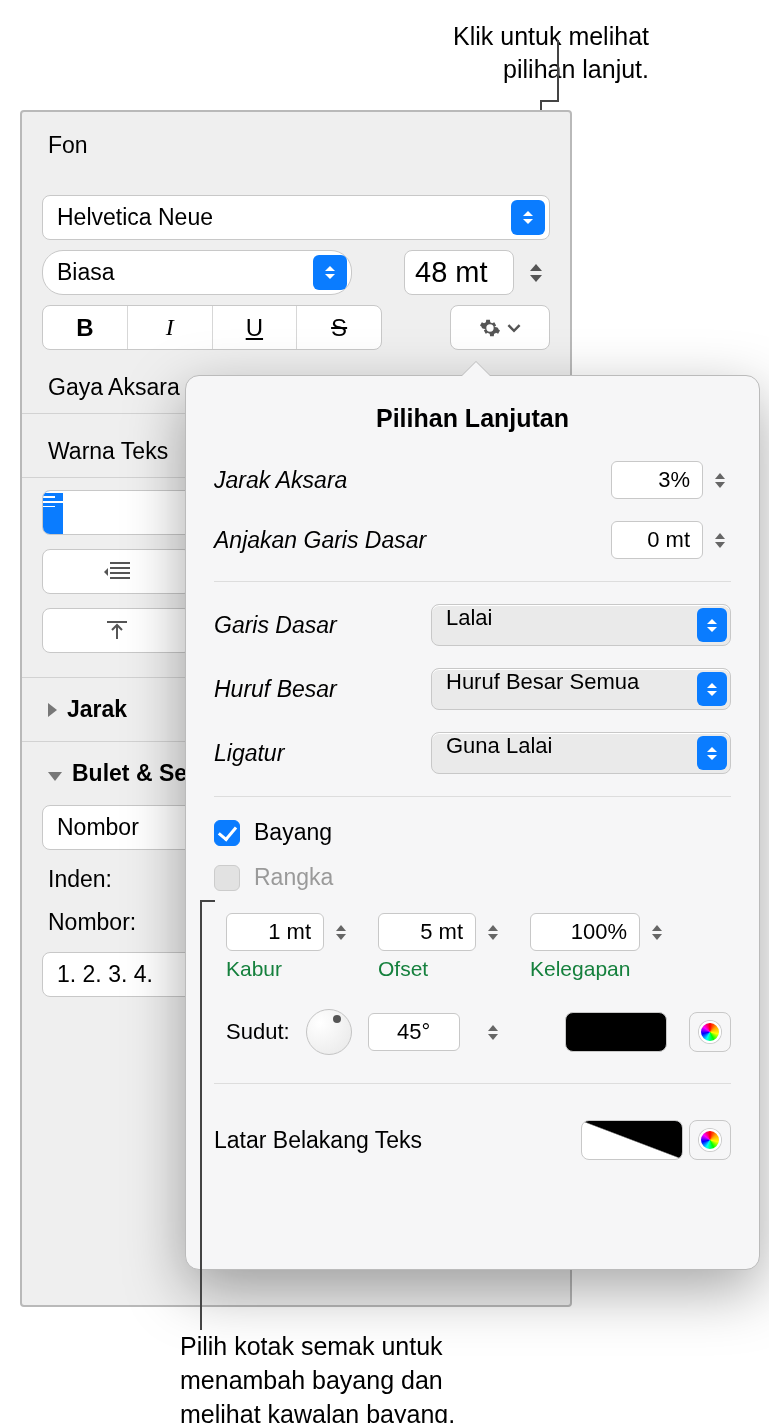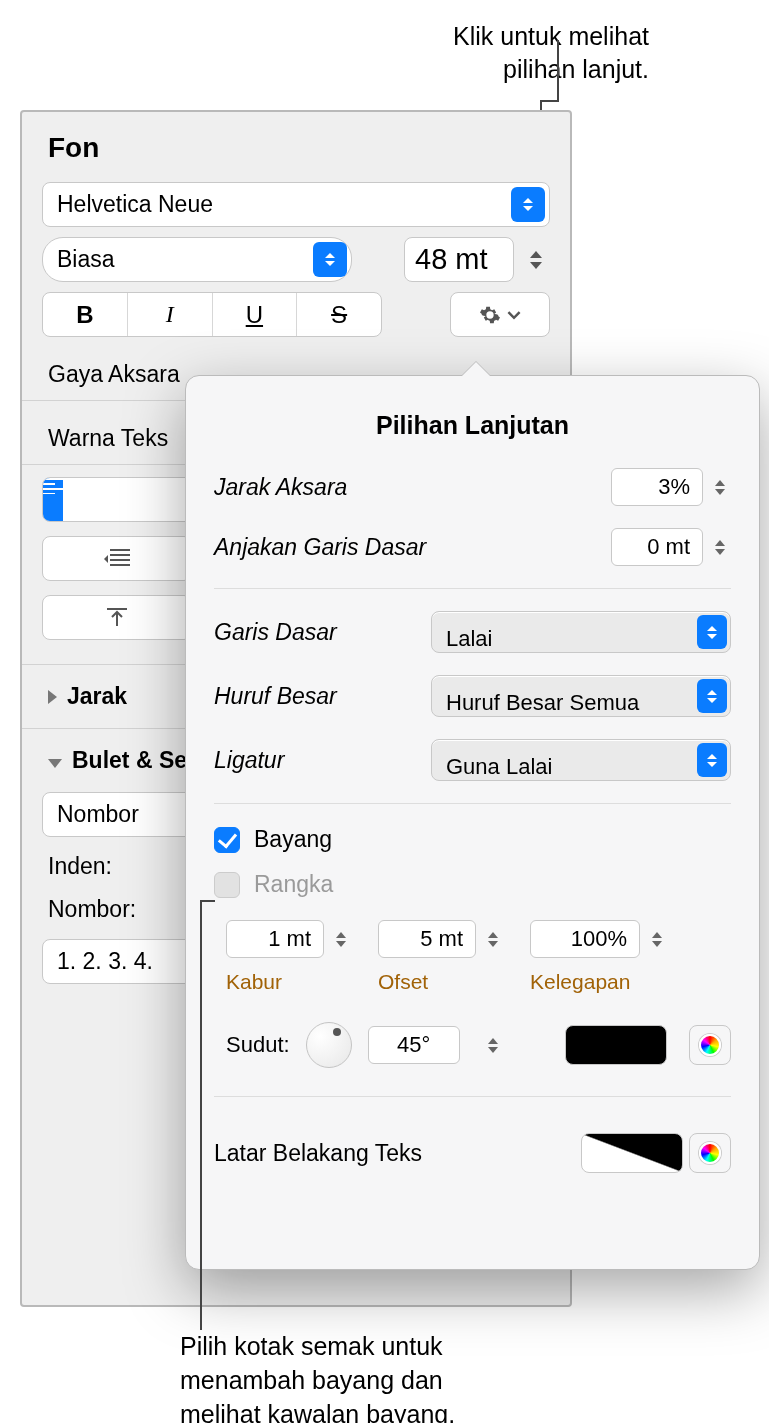--- a/index.html
+++ b/index.html
@@ -49,23 +49,23 @@
       left: 20px;
       top: 110px;
       width: 552px;
       height: 1197px;
       border: 2px solid #b9b9b9;
       border-radius: 4px;
       background: #efefef;
       padding: 20px 20px;
     }
     .section-title {
-      font-size: 28px;
-      font-weight: 700;
-      margin-bottom: 18px;
+      font-size: 23px;
+      font-weight: 400;
+      margin-bottom: 36px;
       padding-left: 6px;
     }
     .select-control {
       background: #fff;
       border: 1px solid #c8c8c8;
       border-radius: 8px;
       height: 45px;
       display: flex;
       align-items: center;
       padding: 0 4px 0 14px;
@@ -226,21 +226,21 @@
     .popover {
       position: absolute;
       left: 185px;
       top: 375px;
       width: 575px;
       height: 895px;
       background: #f6f6f7;
       border: 1px solid #bbb;
       border-radius: 14px;
       box-shadow: 0 20px 60px rgba(0,0,0,0.35);
-      padding: 35px 28px;
+      padding: 28px 28px;
     }
     .popover::before {
       content: "";
       position: absolute;
       top: -14px;
       left: 276px;
       border-left: 14px solid transparent;
       border-right: 14px solid transparent;
       border-bottom: 14px solid #f6f6f7;
       filter: drop-shadow(0 -1px 0 #bbb);
@@ -281,21 +281,21 @@
       gap: 3px;
     }
     .p-stepper .up { border-bottom: 6px solid #666; border-left:5px solid transparent; border-right:5px solid transparent;}
     .p-stepper .dn { border-top: 6px solid #666; border-left:5px solid transparent; border-right:5px solid transparent;}
     .p-divider { border-top:1px solid #ddd; margin: 8px 0 22px; }
     .p-select {
       background: #eaeaea;
       border: 1px solid #c8c8c8;
       border-radius: 8px;
       height: 42px;
-      display:flex; align-items:flex-end;
+      display:flex; align-items:flex-start;
       padding: 0 38px 0 14px;
       font-size: 22px;
       position: relative;
       width: 300px;
       box-shadow: inset 0 1px 0 #fff;
     }
     .p-select .caret {
       position: absolute;
       right: 3px; top: 3px; bottom: 3px;
       width: 30px;
@@ -332,27 +332,27 @@
       background: #e2e2e2;
       border-color: #ccc;
     }
     .shadow-controls {
       display: flex;
       gap: 26px;
       margin-left: 12px;
       padding-top:4px;
     }
     .shadow-col {
-      display:flex; flex-direction:column; align-items:flex-start; gap:12px;
+      display:flex; flex-direction:column; align-items:flex-start; gap:6px;
     }
     .shadow-col .fieldwrap { display:flex; align-items:center; }
     .shadow-col .num-field { width: 98px; }
     .shadow-col:nth-child(3) .num-field { width: 110px; }
     .shadow-col .sub {
-      font-size: 21px; color:#a16207;
+      font-size: 21px; color:#15803d;
     }
     .angle-row {
       display:flex; align-items:center; gap:16px;
       margin: 28px 0 8px 12px;
       font-size: 22px;
     }
     .angle-dial {
       width: 46px; height: 46px;
       border-radius: 50%;
       background: radial-gradient(circle at 30% 30%, #fff, #e7e7e7);

